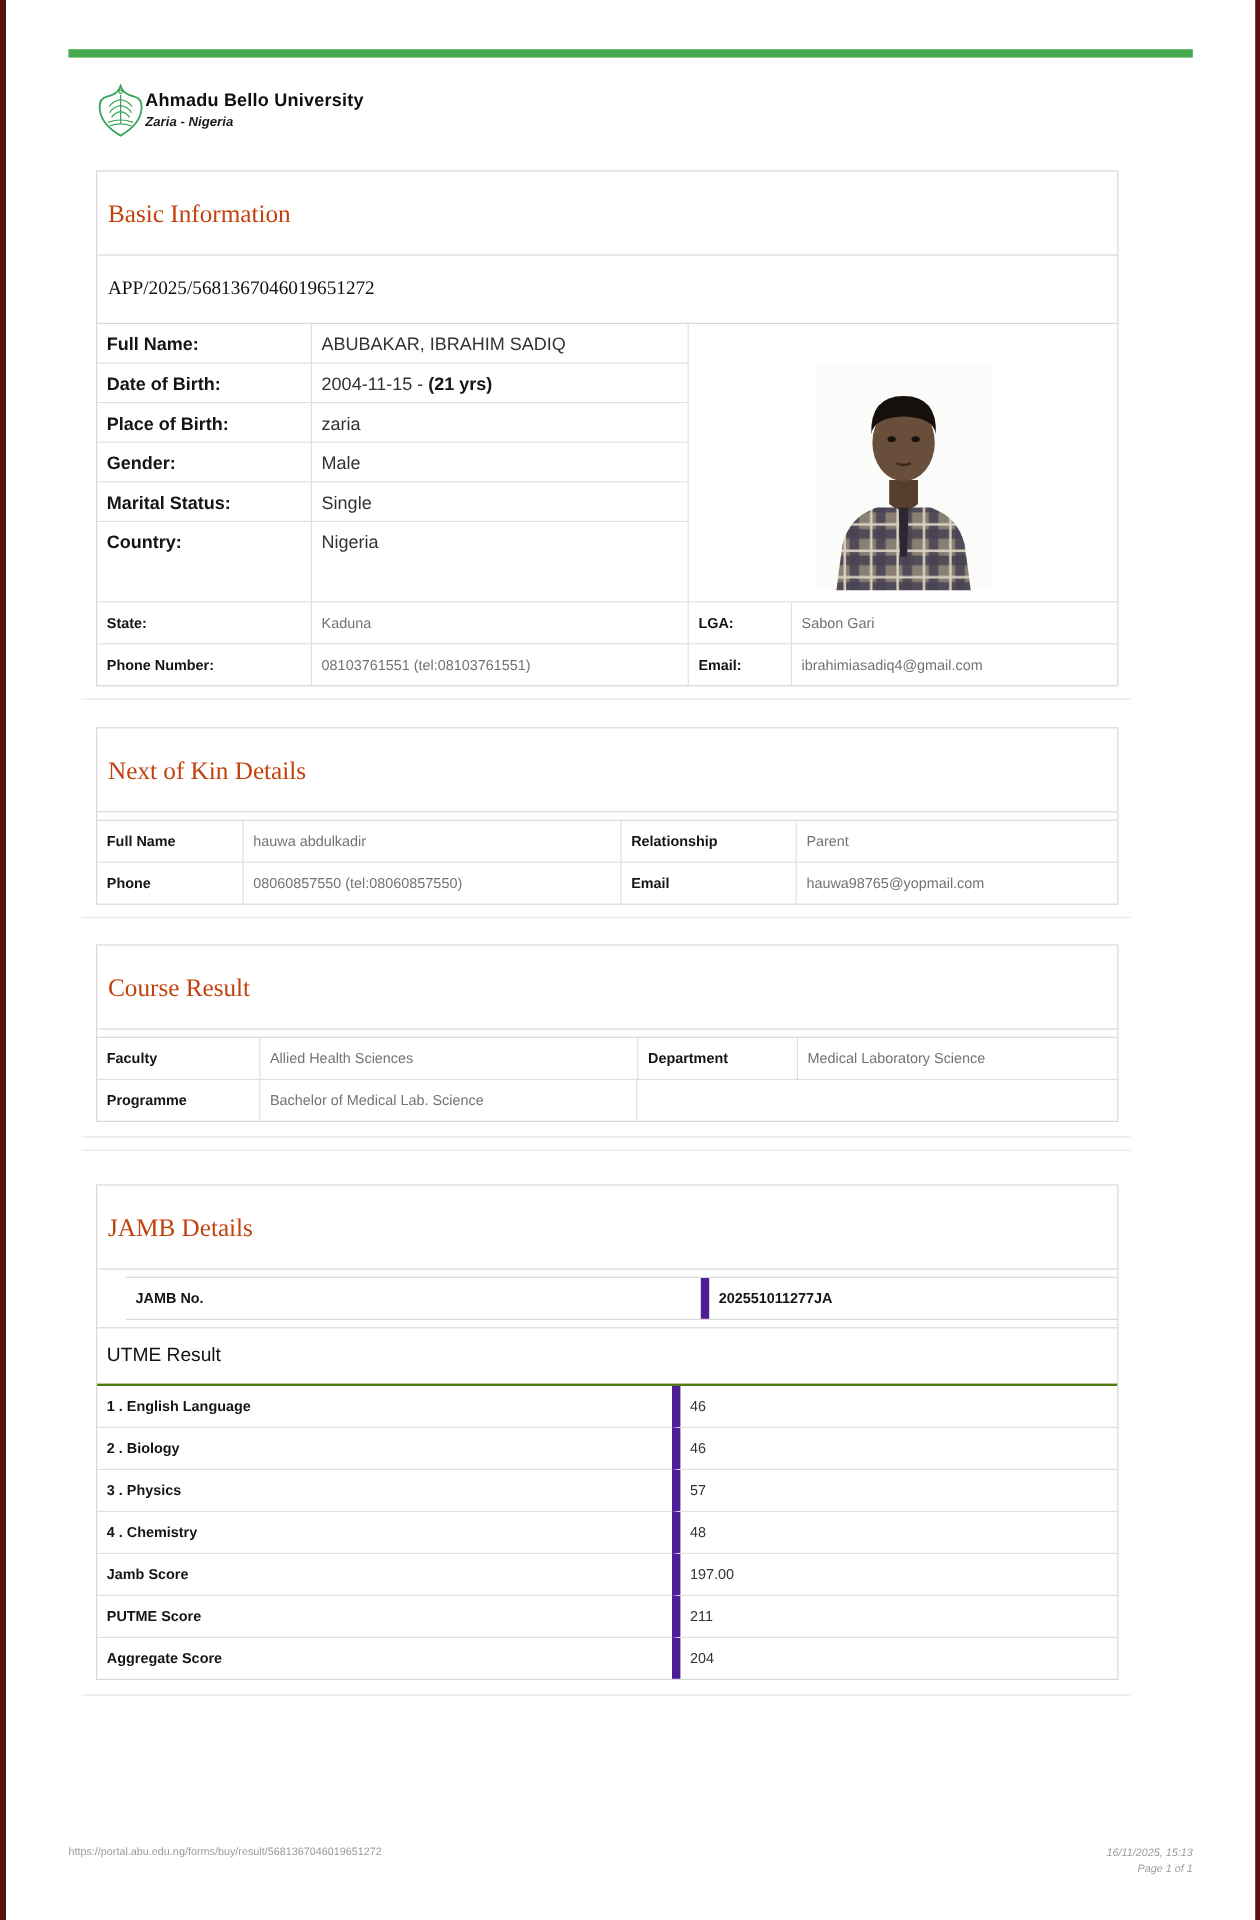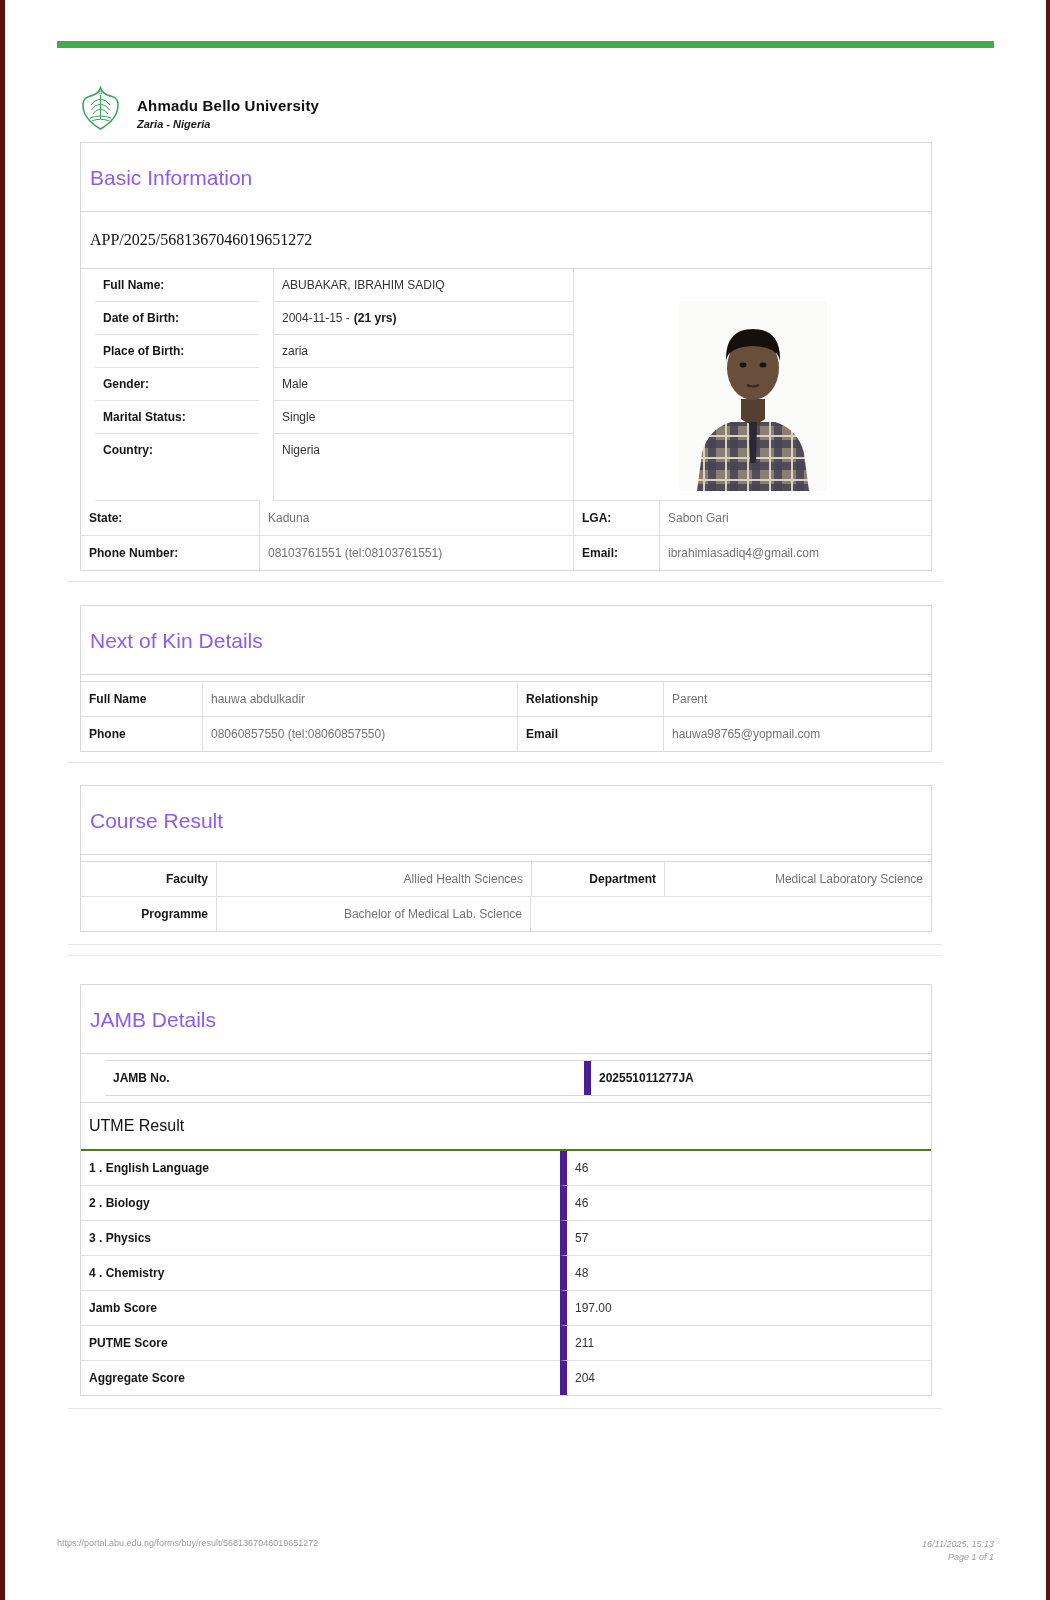--- a/index.html
+++ b/index.html
@@ -4,53 +4,53 @@
 <style>
   html,body{margin:0;padding:0;}
   body{
     width:1050px;height:1600px;position:relative;background:#ffffff;
     font-family:"Liberation Sans", sans-serif;color:#222;overflow:hidden;
   }
   .edge{position:absolute;top:0;bottom:0;background:#5a1111;}
   .edge-left{left:0;width:5px;}
   .edge-right{right:0;width:4px;}
   .green-bar{position:absolute;left:57px;top:41px;width:937px;height:7px;background:#46a94e;}
-  .brand{position:absolute;left:80px;top:86px;display:flex;gap:16px;align-items:center;}
+  .brand{position:absolute;left:80px;top:70px;display:flex;gap:0;align-items:flex-start;}
   .brand-text{padding-top:5px;}
   .brand-name{font-size:15px;font-weight:bold;color:#0f0f0f;letter-spacing:.2px;}
   .brand-loc{font-size:11px;font-weight:bold;color:#1c1c1c;margin-top:4px;font-style:italic;}
   .page-content{position:absolute;left:80px;top:142px;width:852px;}
   .card{border:1px solid #d8d8d8;background:#fff;box-sizing:border-box;}
-  .card-title{font-family:Liberation Sans, sans-serif;font-size:21px;color:#8b5cf6;
+  .card-title{font-family:Liberation Serif, serif;font-size:21px;color:#c2410c;
     padding:23px 9px 21px;border-bottom:1px solid #d8d8d8;}
   .app-row{font-family:"Liberation Serif", serif;font-size:16px;color:#111;
     padding:19px 9px;border-bottom:1px solid #d8d8d8;}
   .spacer{height:6px;}
   .rule{height:1px;background:#e7e7e7;margin-left:-12px;margin-right:-10px;}
   
   .basic-grid{display:grid;grid-template-columns:178px 314px 1fr;
     grid-template-rows:repeat(5,33px) 1fr;height:232px;}
-  .bcell{padding:9px 8px;font-size:12px;box-sizing:border-box;border-bottom:1px solid #e0e0e0;
-    white-space:nowrap;overflow:hidden;margin-left:14px;}
+  .bcell{padding:9px 8px;font-size:15px;box-sizing:border-box;border-bottom:1px solid #e0e0e0;
+    white-space:nowrap;overflow:hidden;}
   .bcell.lbl{grid-column:1;font-weight:bold;color:#151515;}
   .bcell.val{grid-column:2;border-left:1px solid #e0e0e0;color:#333;}
   .bold-part{font-weight:bold;margin-left:4px;color:#151515;}
   .photo-cell{grid-column:3;grid-row:1/7;border-left:1px solid #e0e0e0;
     border-bottom:1px solid #e0e0e0;display:flex;justify-content:center;
     align-items:flex-start;padding-top:32px;box-sizing:border-box;}
   
   .pair-grid{display:grid;font-size:12px;}
   .pair-grid .pcell{padding:10px 8px;box-sizing:border-box;white-space:nowrap;overflow:hidden;color:#737373;}
   .pair-grid .pcell.b{font-weight:bold;color:#151515;}
   .pair-grid .pcell.vl{border-left:1px solid #e0e0e0;}
   .pair-grid .pcell.bb{border-bottom:1px solid #e0e0e0;}
   .pair-grid .pcell.rb{border-right:1px solid #e0e0e0;}
   .cols-basic2{grid-template-columns:178px 314px 86px 1fr;}
   .cols-nok{grid-template-columns:121px 315px 146px 1fr;}
-  .cols-course{grid-template-columns:135px 315px 133px 1fr;text-align:right;}
+  .cols-course{grid-template-columns:135px 315px 133px 1fr;}
   .boxed-table{border-top:1px solid #d8d8d8;}
   
   .jamb-grid{display:grid;grid-template-columns:479px 1fr;font-size:12px;}
   .jcell{padding:10px 8px;box-sizing:border-box;color:#333;}
   .jcell.b{font-weight:bold;color:#151515;}
   .jcell.vl{border-left:7px solid #4c1d95;}
   .jcell.bb{border-bottom:1px solid #e0e0e0;}
   .utme-row{font-family:Liberation Sans, sans-serif;font-size:16px;color:#111;
     padding:14px 8px;border-bottom:2px solid #4d7c0f;}
   .footer-url{position:absolute;left:57px;top:1538px;font-size:9px;color:#9b9b9b;}

